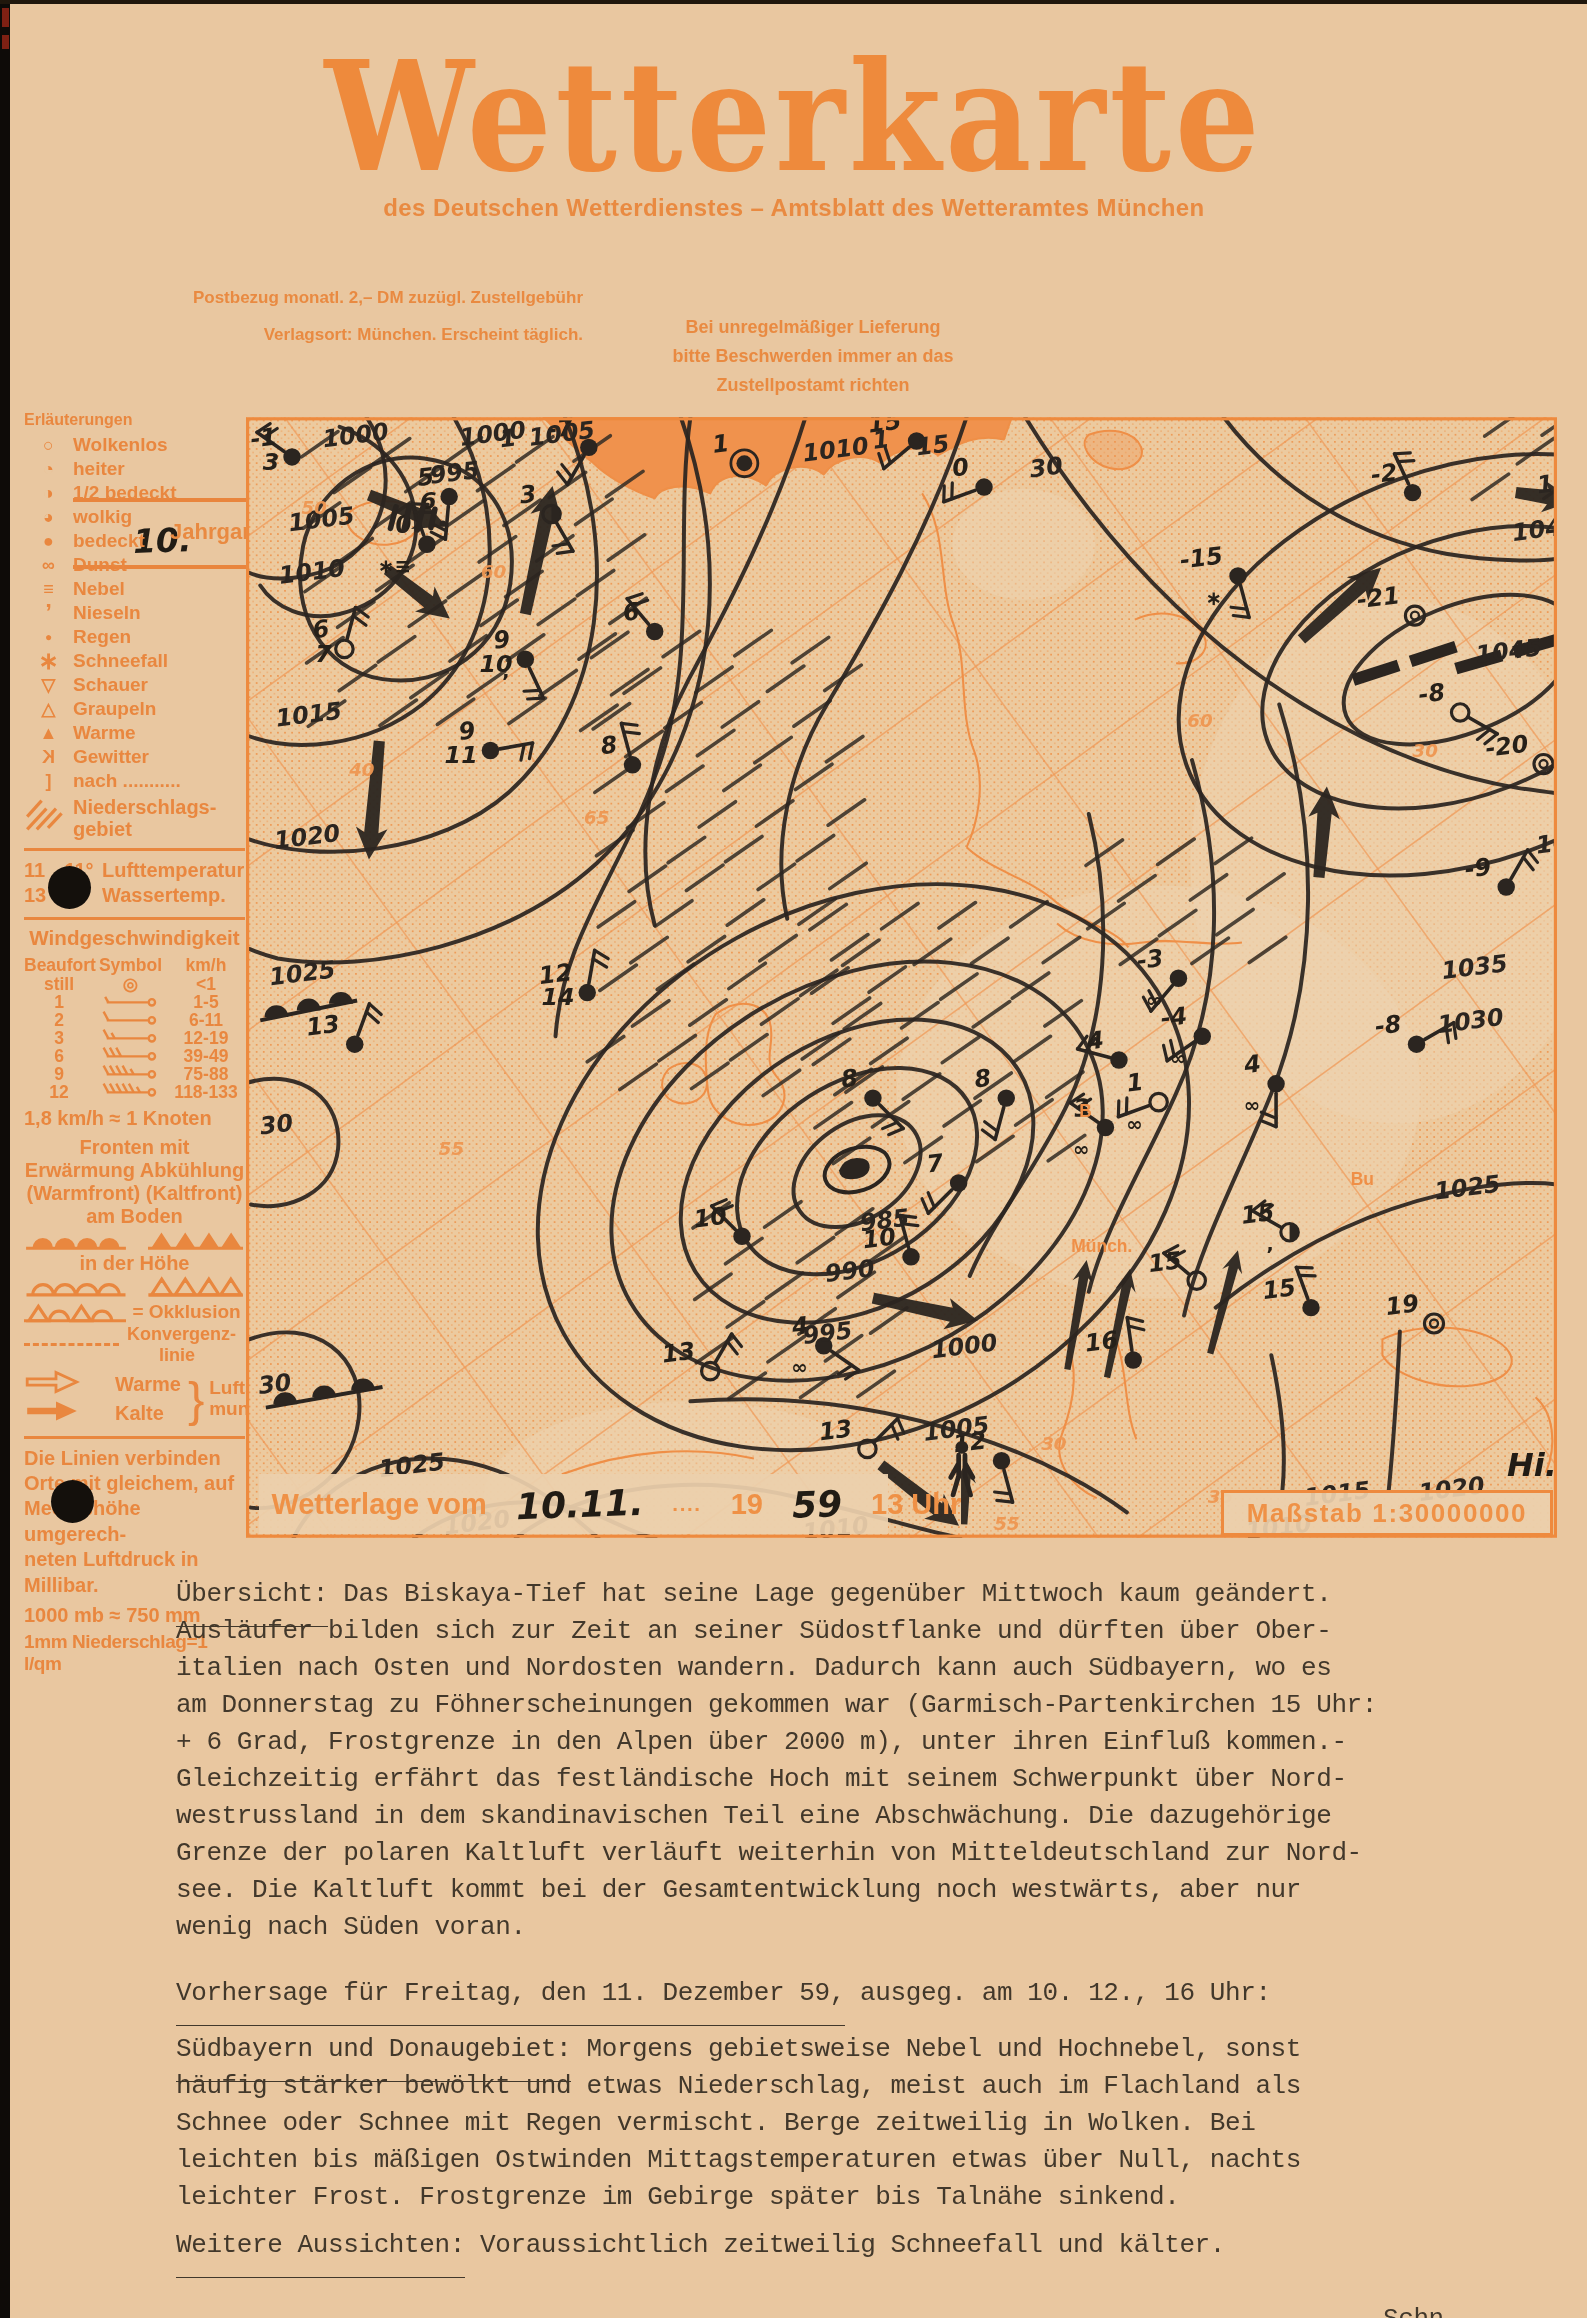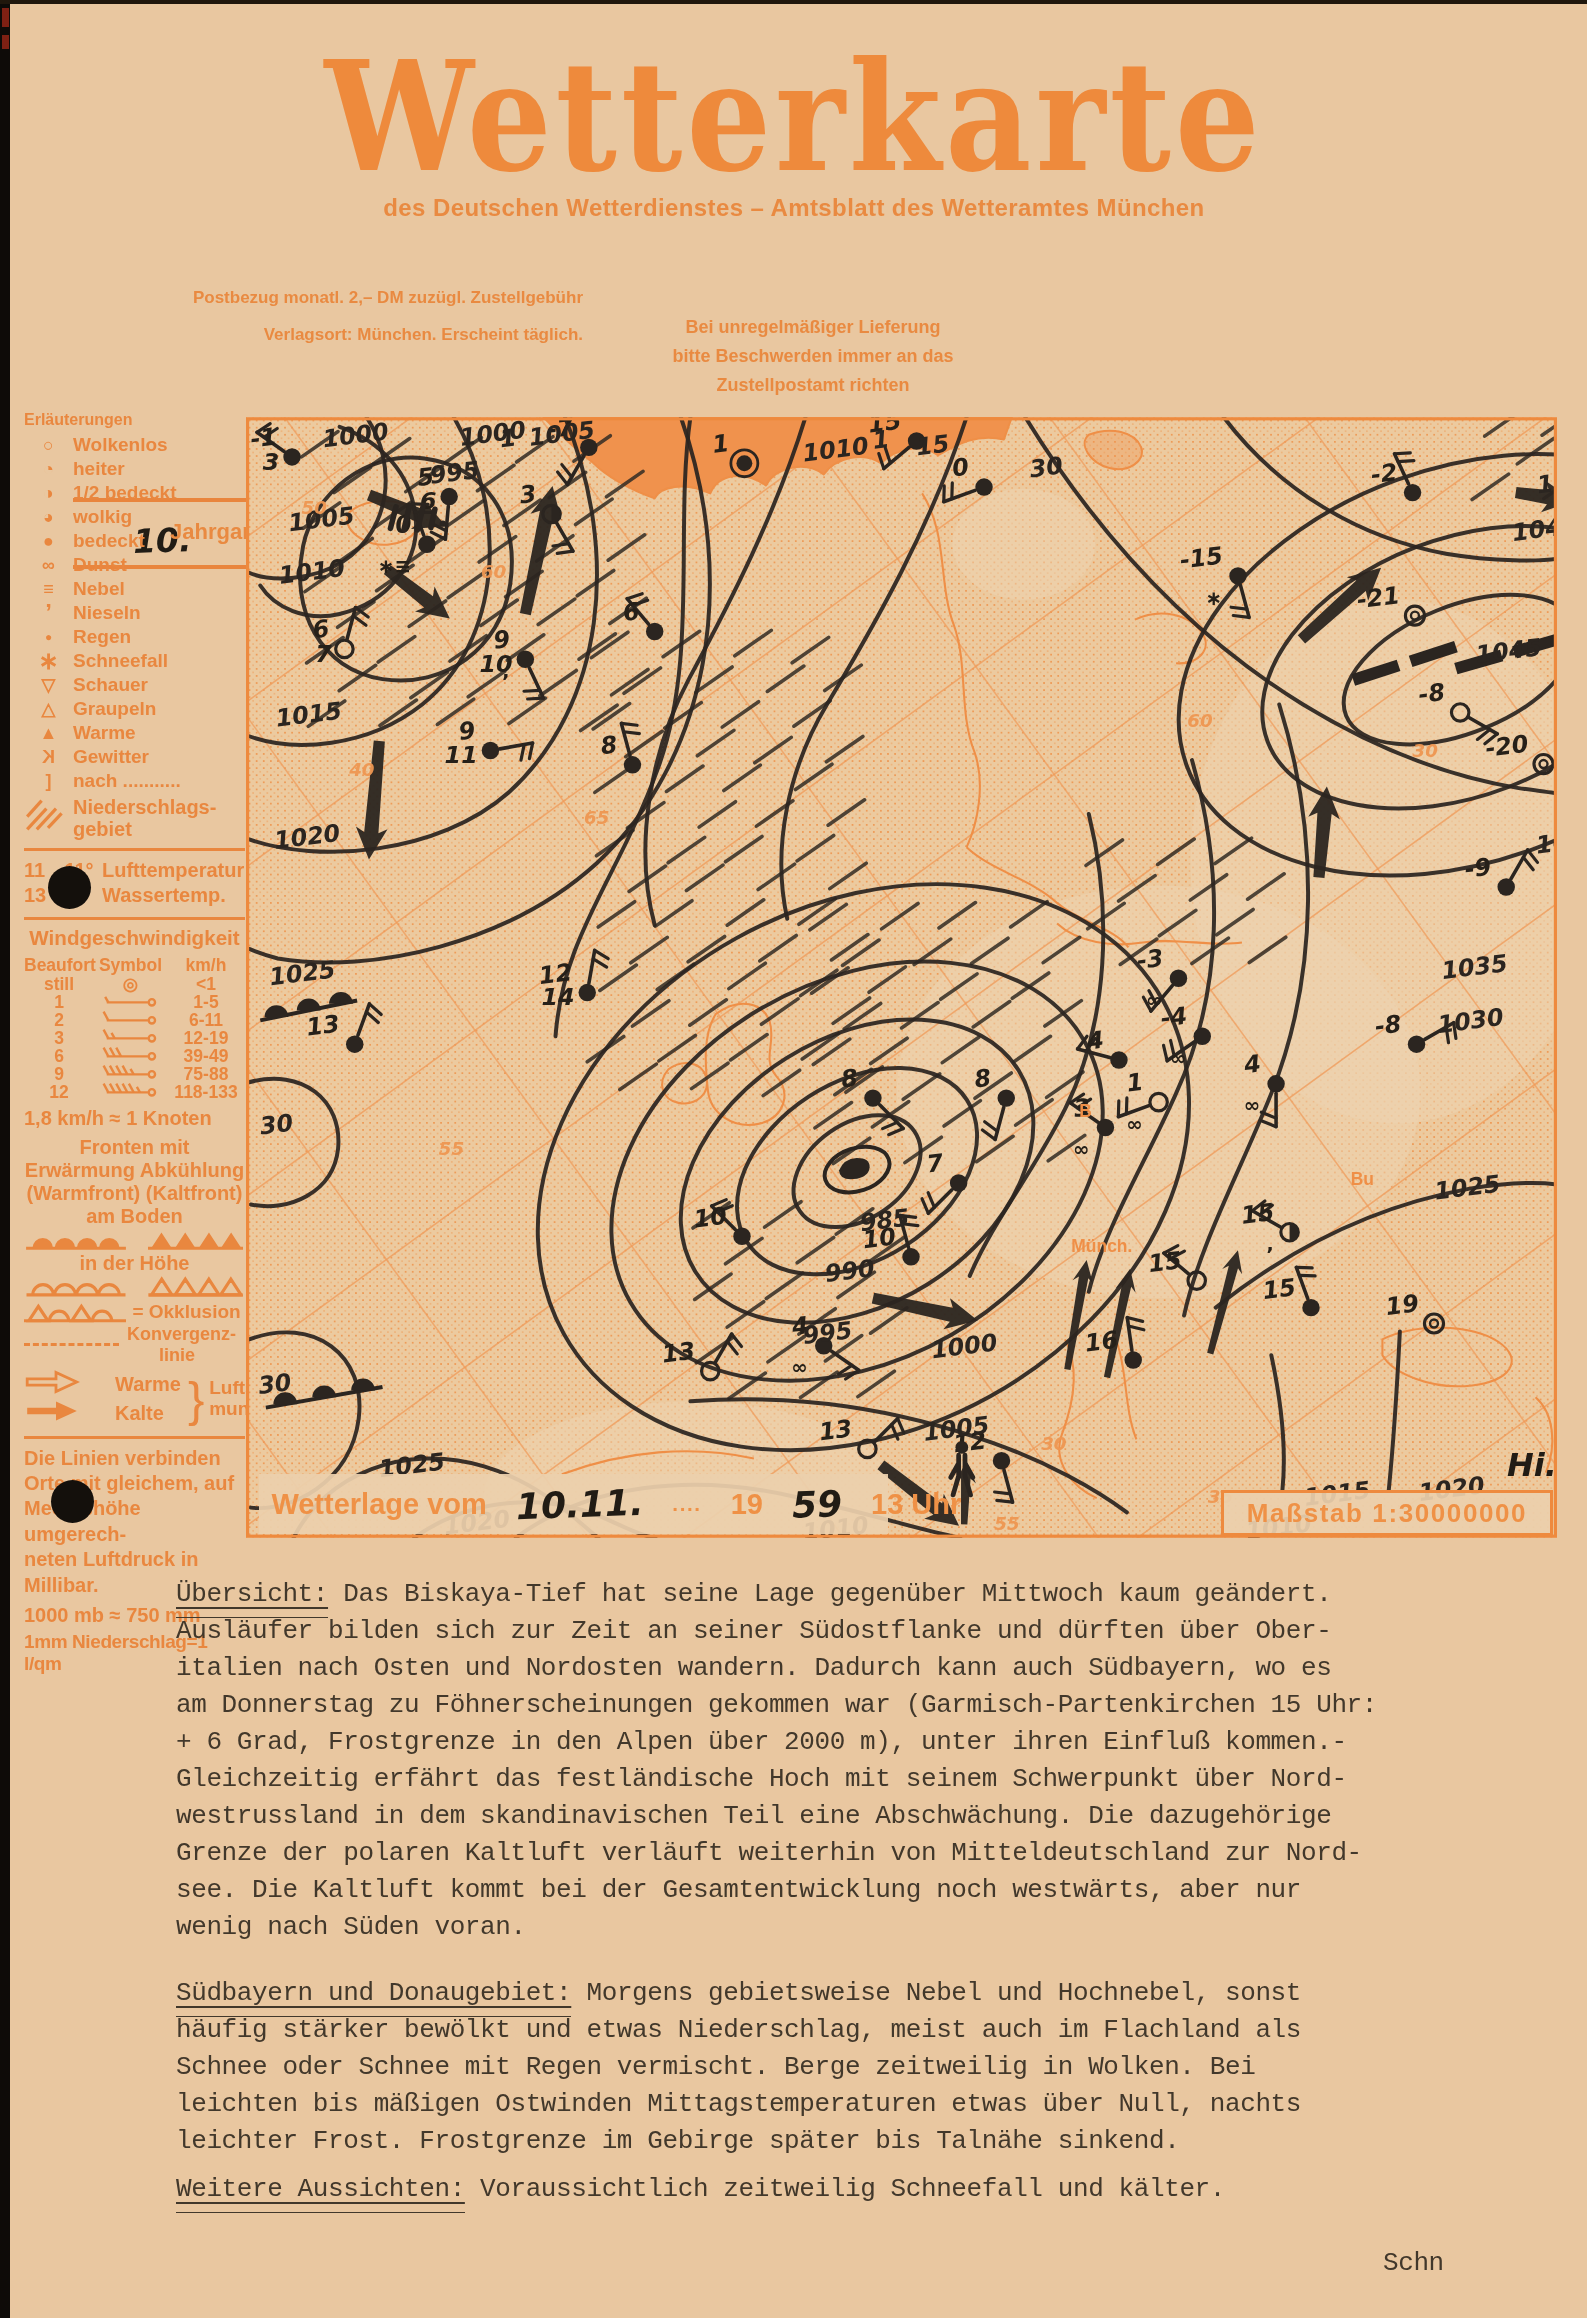--- a/index.html
+++ b/index.html
@@ -89,22 +89,22 @@
             font-size:26px;color:#ef9146;font-weight:bold;letter-spacing:1.6px;box-sizing:border-box;}
   .initials{position:absolute;left:1261px;top:1029px;font-size:32px;}
 
   
   .bodytext{position:absolute;left:176px;top:1576px;width:1361px;font-family:"Liberation Mono",monospace;
             font-size:26px;line-height:37px;color:#42382b;letter-spacing:-0.4px;}
   .bodytext p{margin:0;}
   .bodytext p.sp1{margin-bottom:29px;}
   .bodytext p.sp2{margin-bottom:19px;}
   .bodytext p.sp3{margin-bottom:11px;}
-  .u{text-decoration:underline;text-decoration-thickness:1.6px;text-underline-offset:5.6px;
-     border-bottom:1.6px solid currentColor;padding-bottom:8px;}
+  .u{text-decoration-thickness:1.6px;text-underline-offset:5.6px;
+     border-bottom:1.6px solid currentColor;padding-bottom:17px;}
   .signature{margin-top:37px;padding-left:1207px;}
 </style>
 </head>
 <body>
 
 <div class="page">
   <div class="edge-left"></div>
   <div class="edge-top"></div>
   <div class="red-mark" style="left:1.6px;top:8px;height:19px;"></div>
   <div class="red-mark" style="left:1.6px;top:35px;height:14.3px;"></div>
@@ -1068,20 +1068,21 @@
       <span class="cap-print">19</span>
       <span class="cap-hand hand">59</span>
       <span class="cap-print">13 Uhr</span>
     </div>
     <div class="scalebox">Maßstab 1:30000000</div>
     <div class="initials hand">Hi.</div>
   </section>
 
   <main class="bodytext" id="bodytext">
     <p class="sp1"><span class="u">Übersicht:</span> Das Biskaya-Tief hat seine Lage gegenüber Mittwoch kaum geändert.<br>Ausläufer bilden sich zur Zeit an seiner Südostflanke und dürften über Ober-<br>italien nach Osten und Nordosten wandern. Dadurch kann auch Südbayern, wo es<br>am Donnerstag zu Föhnerscheinungen gekommen war (Garmisch-Partenkirchen 15 Uhr:<br>+ 6 Grad, Frostgrenze in den Alpen über 2000 m), unter ihren Einfluß kommen.-<br>Gleichzeitig erfährt das festländische Hoch mit seinem Schwerpunkt über Nord-<br>westrussland in dem skandinavischen Teil eine Abschwächung. Die dazugehörige<br>Grenze der polaren Kaltluft verläuft weiterhin von Mitteldeutschland zur Nord-<br>see. Die Kaltluft kommt bei der Gesamtentwicklung noch westwärts, aber nur<br>wenig nach Süden voran.</p>
+      <p class="sp2"><span class="u">Vorhersage für Freitag, den 11. Dezember 59,</span> ausgeg. am 10. 12., 16 Uhr:</p>
       <p class="sp3"><span class="u">Südbayern und Donaugebiet:</span> Morgens gebietsweise Nebel und Hochnebel, sonst<br>häufig stärker bewölkt und etwas Niederschlag, meist auch im Flachland als<br>Schnee oder Schnee mit Regen vermischt. Berge zeitweilig in Wolken. Bei<br>leichten bis mäßigen Ostwinden Mittagstemperaturen etwas über Null, nachts<br>leichter Frost. Frostgrenze im Gebirge später bis Talnähe sinkend.</p>
       <p><span class="u">Weitere Aussichten:</span> Voraussichtlich zeitweilig Schneefall und kälter.</p>
       <div class="signature" id="signature">Schn</div>
   </main>
 
   <div class="punch" style="left:48px;top:866px;"></div>
   <div class="punch" style="left:51px;top:1480px;"></div>
 </div>
 
 

